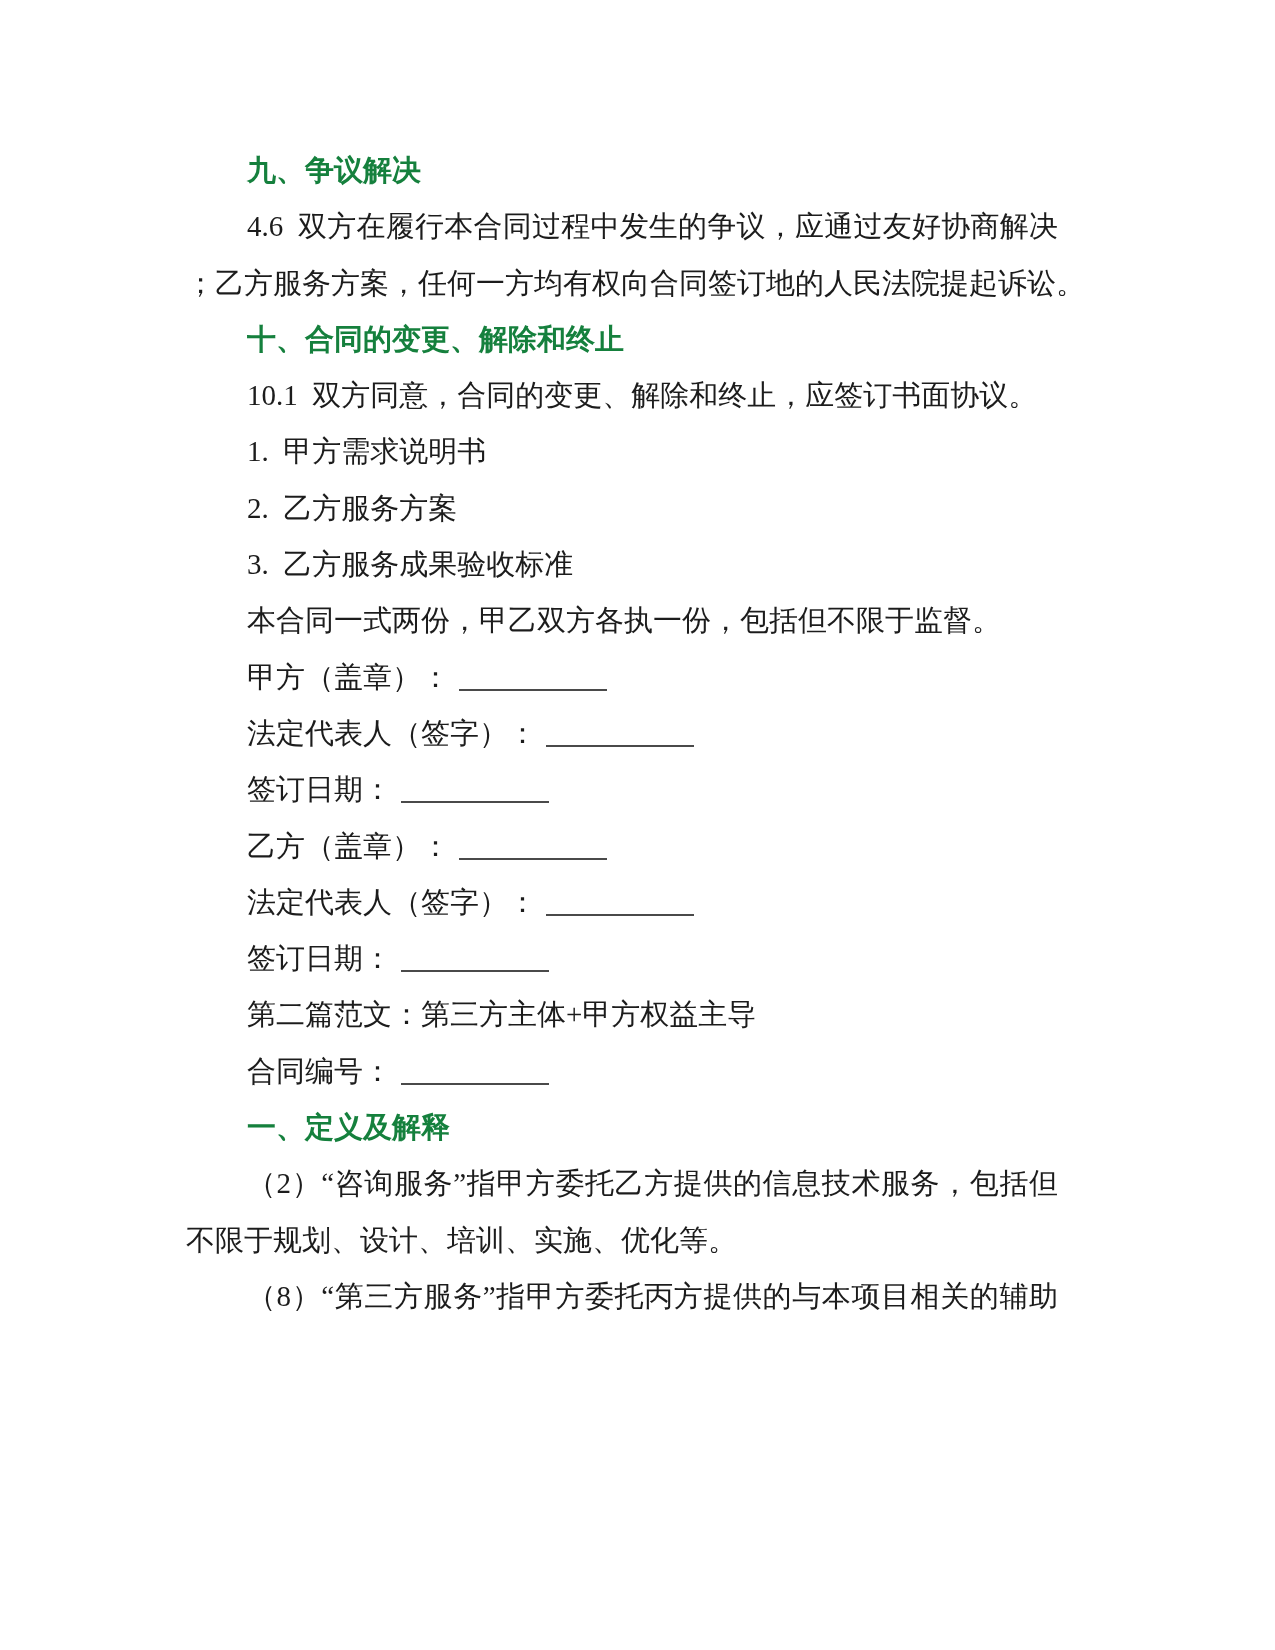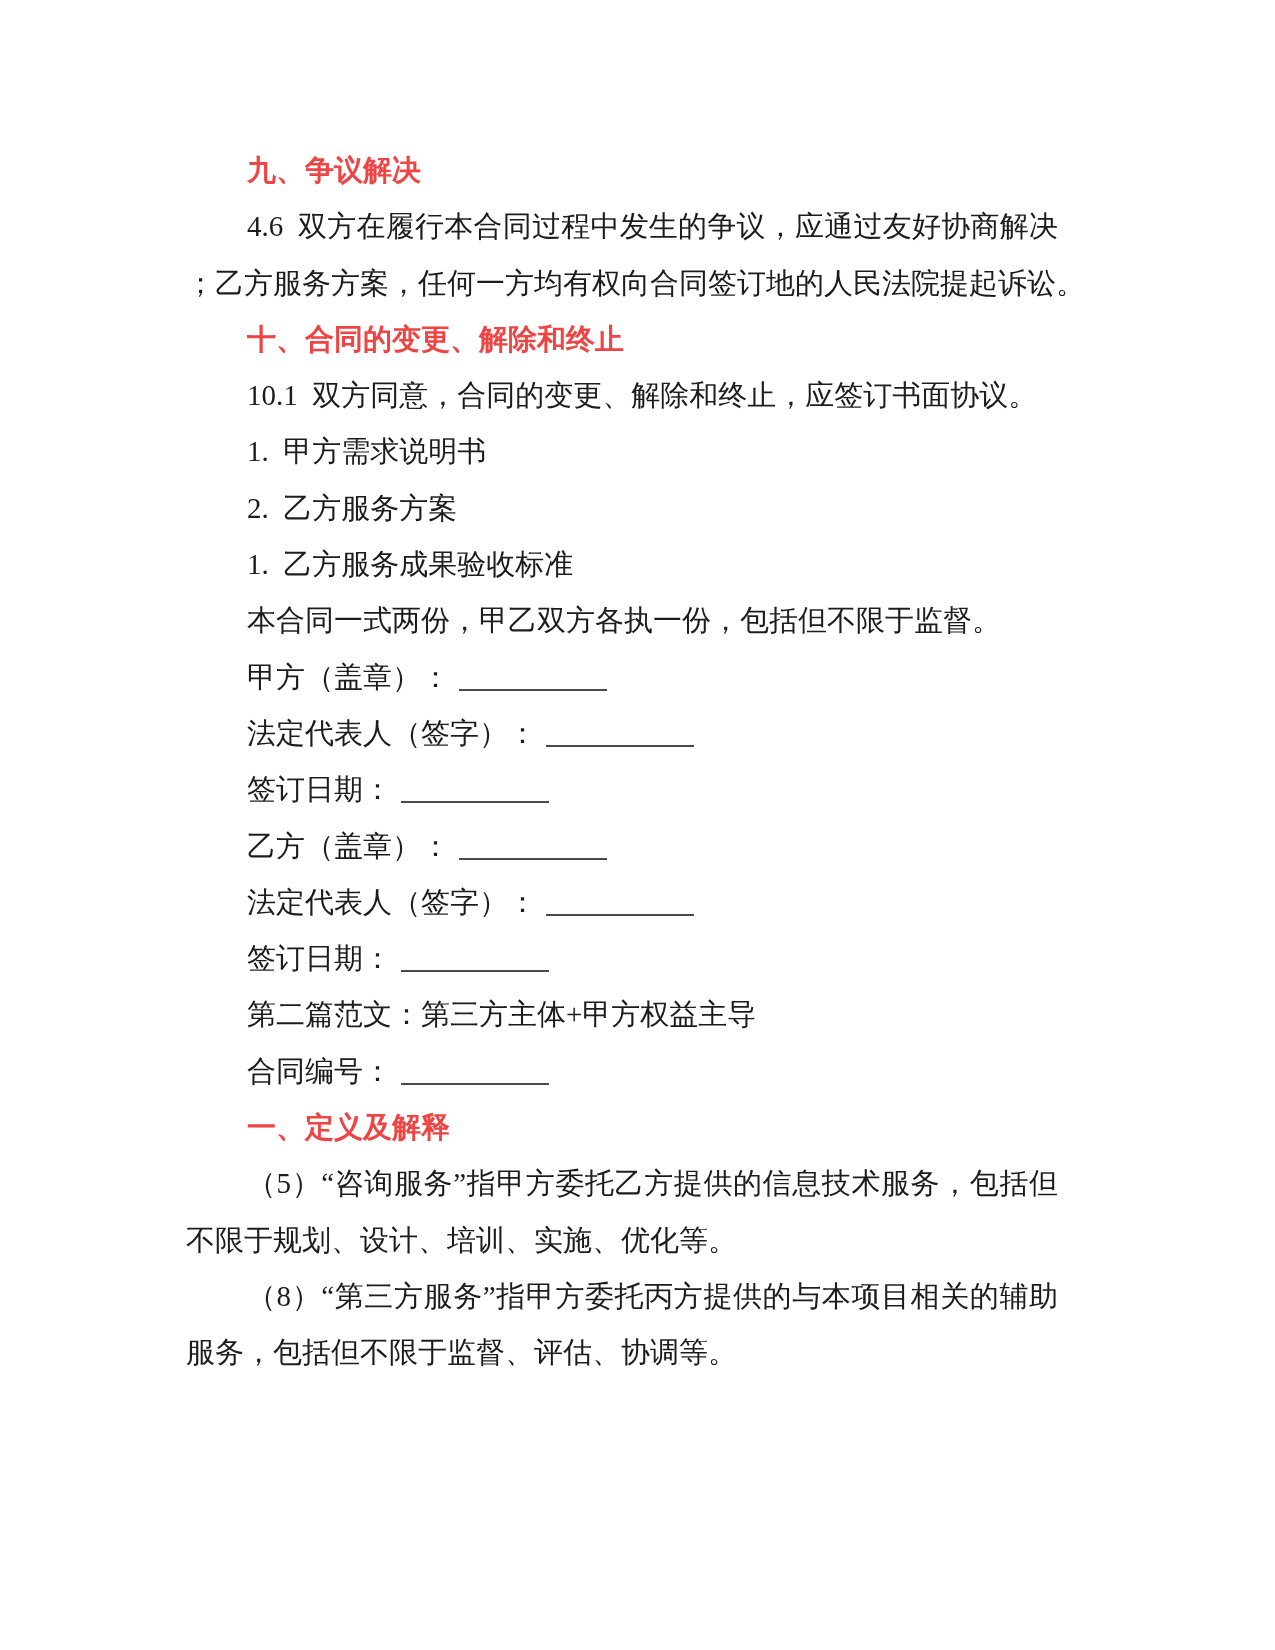--- a/index.html
+++ b/index.html
@@ -20,21 +20,21 @@
   }
   .line {
     font-size: 29px;
     line-height: 56.3px;
     white-space: nowrap;
   }
   .indent { padding-left: 61px; }
   .heading {
     font-family: "Liberation Sans", "DejaVu Sans", sans-serif;
     font-weight: 700;
-    color: #ef4444;
+    color: #15803d;
   }
   .fill {
     text-align: justify;
     text-align-last: justify;
   }
   .blank {
     display: inline-block;
     width: 148px;
     height: 0.9em;
     border-bottom: 2px solid #4a4a4a;
@@ -73,21 +73,21 @@
 
     <div class="line indent">
       <span>1. 甲方需求说明书</span>
     </div>
 
     <div class="line indent">
       <span>2. 乙方服务方案</span>
     </div>
 
     <div class="line indent">
-      <span>1. 乙方服务成果验收标准</span>
+      <span>3. 乙方服务成果验收标准</span>
     </div>
 
     <div class="line indent">
       <span>本合同一式两份，甲乙双方各执一份，包括但不限于监督。</span>
     </div>
 
     <div class="line indent">
       <span>甲方（盖章）：</span><span class="blank"></span>
     </div>
 
@@ -117,29 +117,26 @@
 
     <div class="line indent">
       <span>合同编号：</span><span class="blank"></span>
     </div>
 
     <div class="line heading indent">
       <span>一、定义及解释</span>
     </div>
 
     <div class="line indent fill">
-      <span>（5）“咨询服务”指甲方委托乙方提供的信息技术服务，包括但</span>
+      <span>（2）“咨询服务”指甲方委托乙方提供的信息技术服务，包括但</span>
     </div>
 
     <div class="line">
       <span>不限于规划、设计、培训、实施、优化等。</span>
     </div>
 
     <div class="line indent fill">
       <span>（8）“第三方服务”指甲方委托丙方提供的与本项目相关的辅助</span>
     </div>
 
-    <div class="line">
-      <span>服务，包括但不限于监督、评估、协调等。</span>
-    </div>
 
   </div>
 </div>
 
 </body></html>

